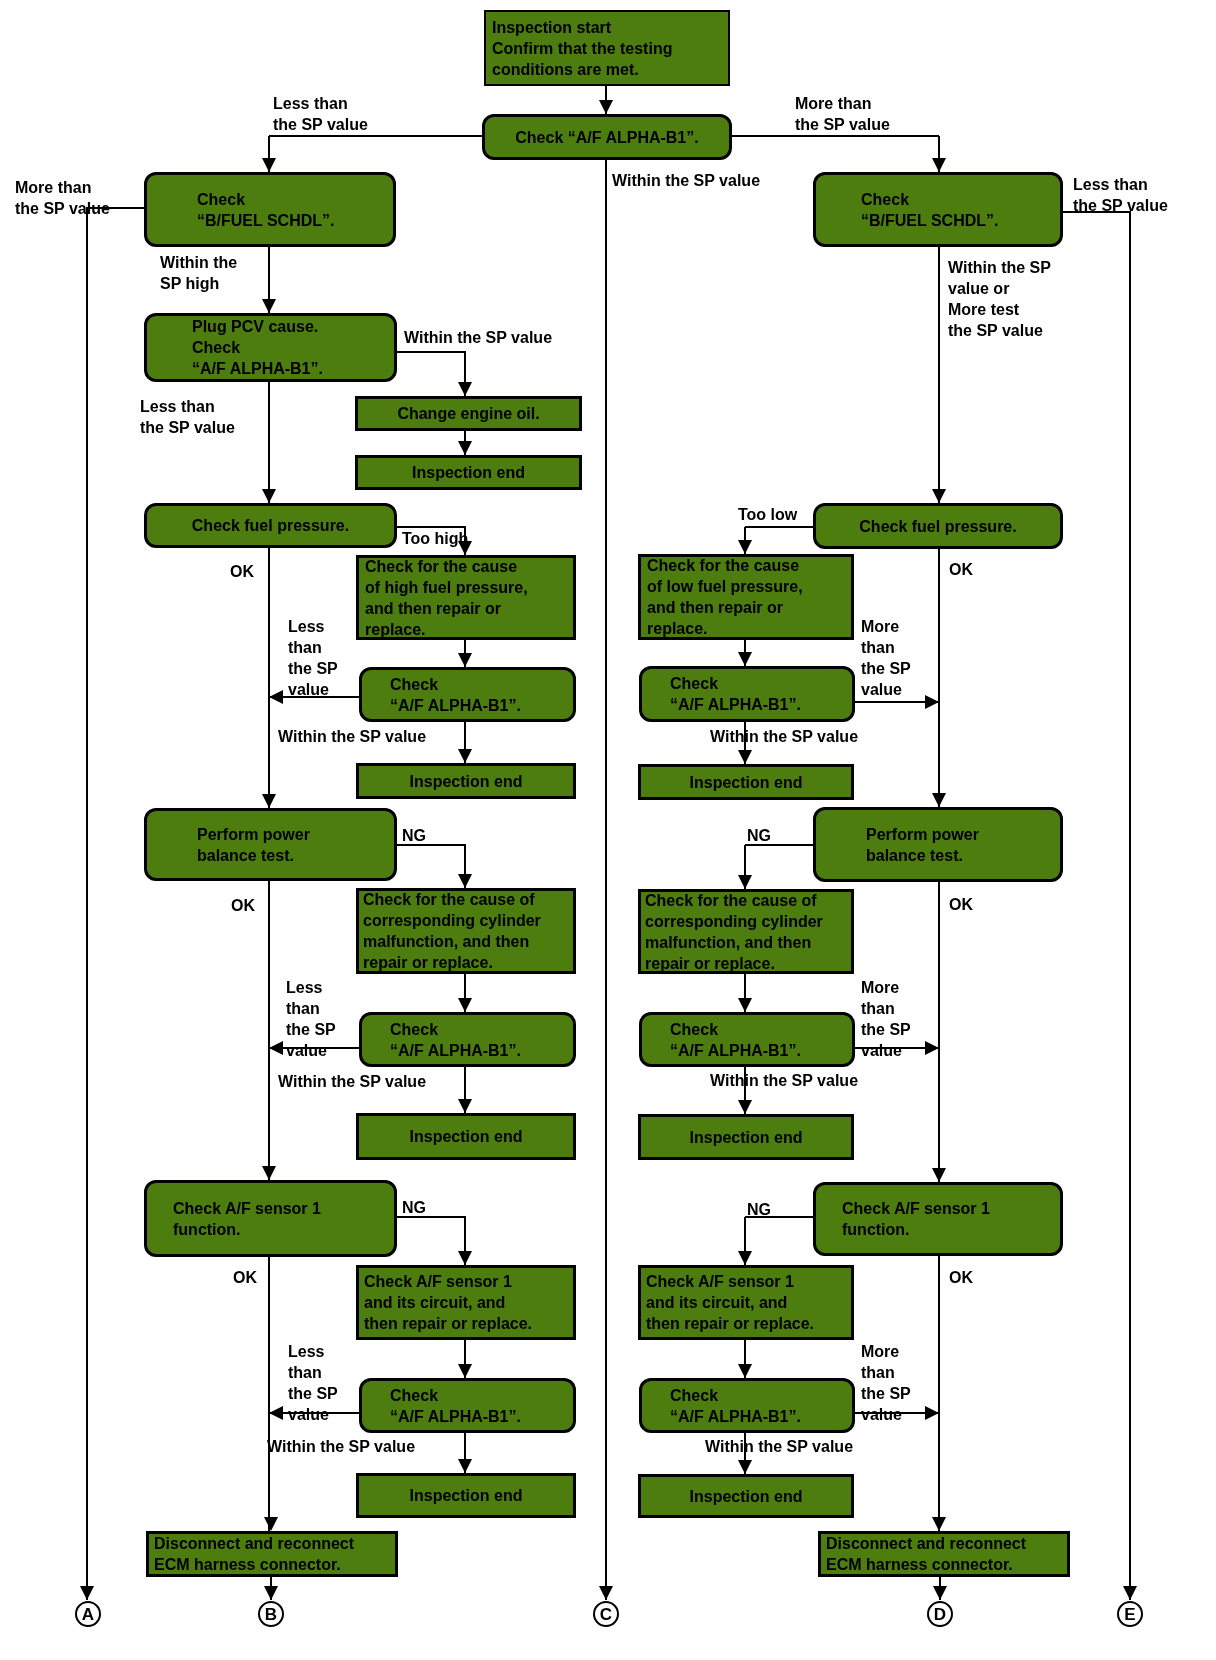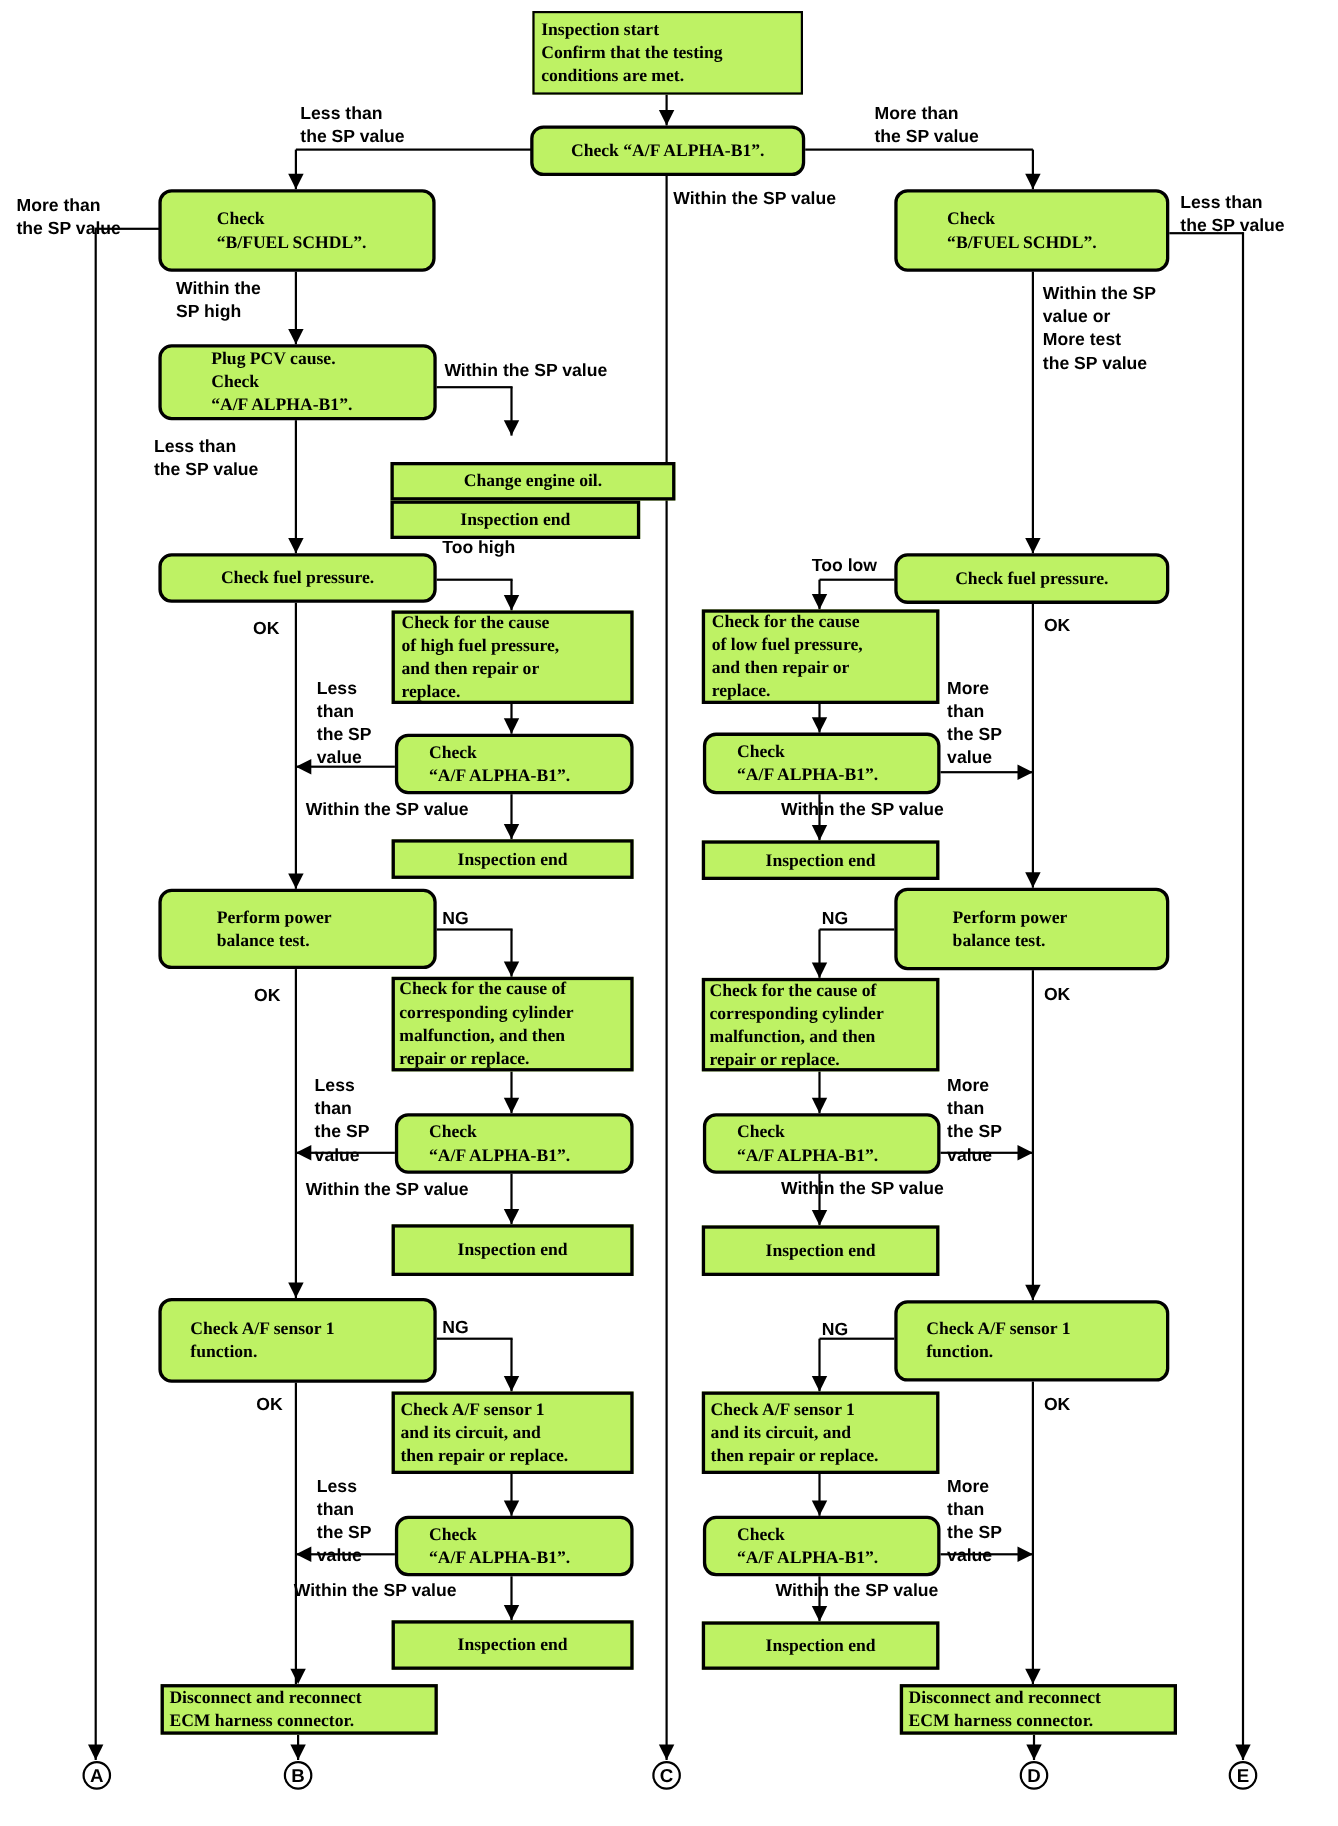--- a/index.html
+++ b/index.html
@@ -1,20 +1,20 @@
 <!DOCTYPE html>
 <html><head>
 <meta charset="utf-8">
 <style>
   html,body{margin:0;padding:0;background:#fff;}
   body{font-family:"Liberation Sans",sans-serif;color:#000;}
   #canvas{position:relative;width:1216px;height:1660px;background:#fff;overflow:hidden;
           font-weight:bold;font-size:16px;line-height:21px;}
-  .box{position:absolute;border:3px solid #000;background:#bef264;display:flex;align-items:center;
-       white-space:pre-line;box-sizing:border-box;font-family:Liberation Serif, serif;}
+  .box{position:absolute;border:3px solid #000;background:#4d7c0f;display:flex;align-items:center;
+       white-space:pre-line;box-sizing:border-box;}
   .round{border-radius:12px;}
   .ctr{justify-content:center;text-align:center;}
   .lbl{position:absolute;white-space:pre-line;}
   .v{position:absolute;width:2px;background:#000;}
   .h{position:absolute;height:2px;background:#000;}
   .td{position:absolute;width:0;height:0;border-left:7px solid transparent;
       border-right:7px solid transparent;border-top:14px solid #000;}
   .tl{position:absolute;width:0;height:0;border-top:7px solid transparent;
       border-bottom:7px solid transparent;border-right:14px solid #000;}
   .tr{position:absolute;width:0;height:0;border-top:7px solid transparent;
@@ -133,21 +133,21 @@
 Confirm that the testing
 conditions are met.</div>
   <div class="box round ctr" style="left:482px;top:114px;width:250px;height:46px">Check “A/F ALPHA-B1”.</div>
   <div class="box round" style="left:144px;top:172px;width:252px;height:75px;padding-left:50px">Check
 “B/FUEL SCHDL”.</div>
   <div class="box round" style="left:813px;top:172px;width:250px;height:75px;padding-left:45px">Check
 “B/FUEL SCHDL”.</div>
   <div class="box round" style="left:144px;top:313px;width:253px;height:69px;padding-left:45px">Plug PCV cause.
 Check
 “A/F ALPHA-B1”.</div>
-  <div class="box ctr" style="left:355px;top:420px;width:259px;height:35px">Change engine oil.</div>
+  <div class="box ctr" style="left:355px;top:396px;width:227px;height:35px">Change engine oil.</div>
   <div class="box ctr" style="left:355px;top:455px;width:227px;height:35px">Inspection end</div>
   <div class="box round ctr" style="left:144px;top:503px;width:253px;height:45px">Check fuel pressure.</div>
   <div class="box" style="left:356px;top:555px;width:220px;height:85px;padding-left:6px">Check for the cause
 of high fuel pressure,
 and then repair or
 replace.</div>
   <div class="box round" style="left:359px;top:667px;width:217px;height:55px;padding-left:28px">Check
 “A/F ALPHA-B1”.</div>
   <div class="box ctr" style="left:356px;top:763px;width:220px;height:36px">Inspection end</div>
   <div class="box round" style="left:144px;top:808px;width:253px;height:73px;padding-left:50px">Perform power
@@ -209,21 +209,21 @@
   <div class="lbl" style="left:612px;top:170px">Within the SP value</div>
   <div class="lbl" style="left:160px;top:252px">Within the
 SP high</div>
   <div class="lbl" style="left:948px;top:257px">Within the SP
 value or
 More test
 the SP value</div>
   <div class="lbl" style="left:404px;top:327px">Within the SP value</div>
   <div class="lbl" style="left:140px;top:396px">Less than
 the SP value</div>
-  <div class="lbl" style="left:402px;top:488px">Too high</div>
+  <div class="lbl" style="left:402px;top:528px">Too high</div>
   <div class="lbl" style="left:230px;top:561px">OK</div>
   <div class="lbl" style="left:288px;top:616px">Less
 than
 the SP
 value</div>
   <div class="lbl" style="left:278px;top:726px">Within the SP value</div>
   <div class="lbl" style="left:402px;top:825px">NG</div>
   <div class="lbl" style="left:231px;top:895px">OK</div>
   <div class="lbl" style="left:286px;top:977px">Less
 than

